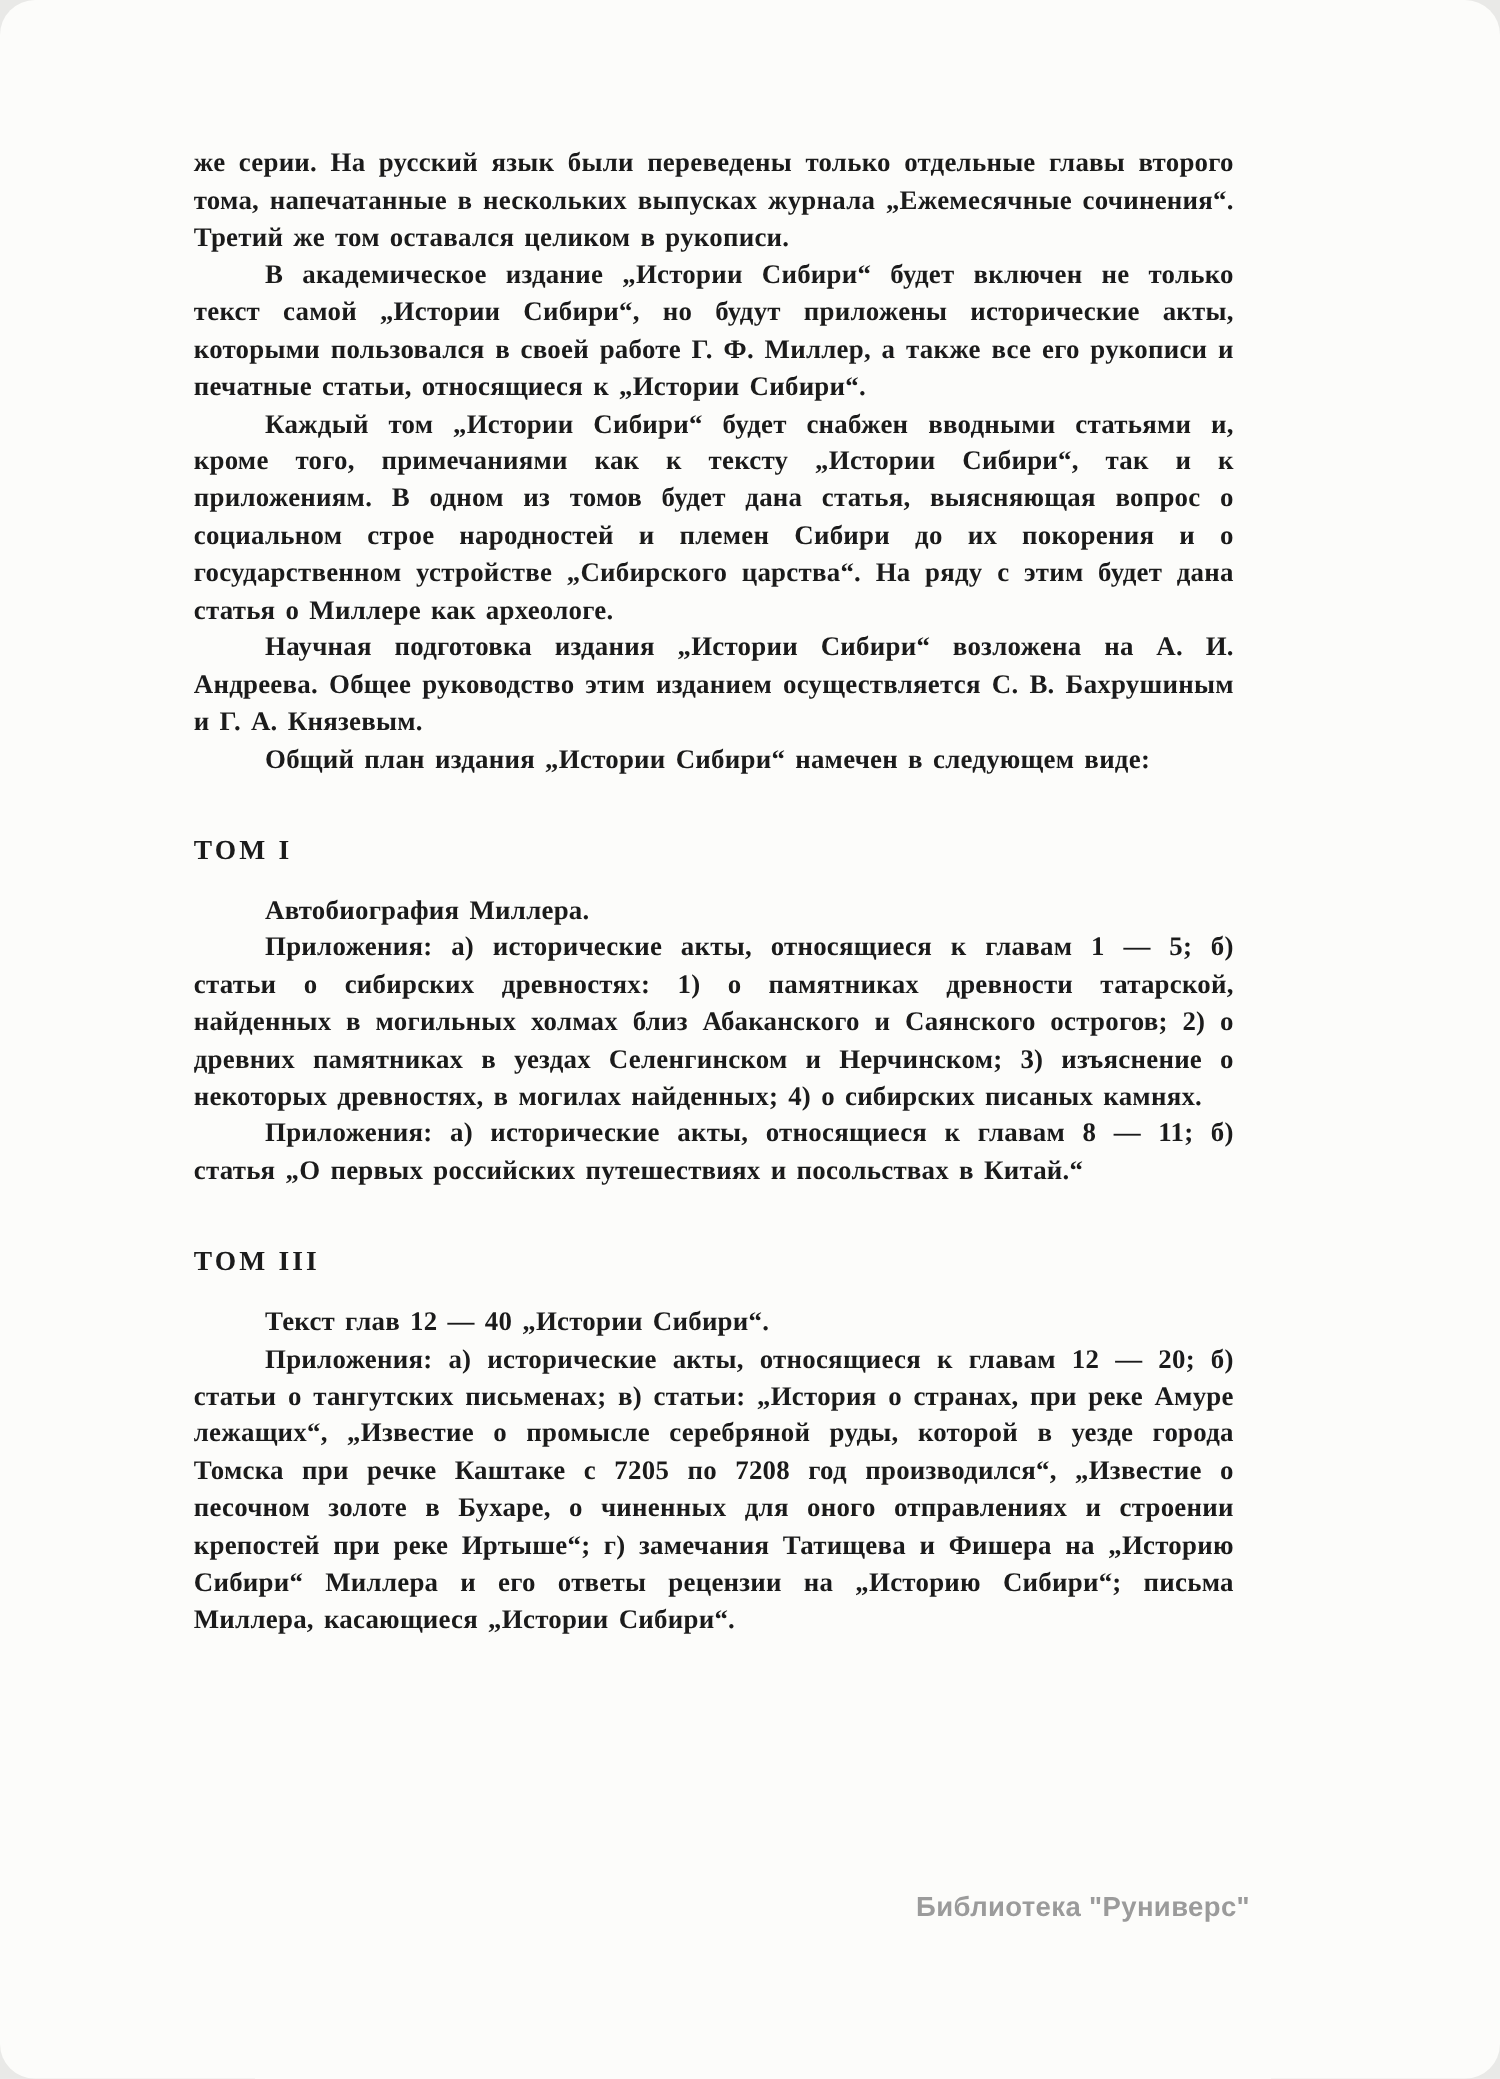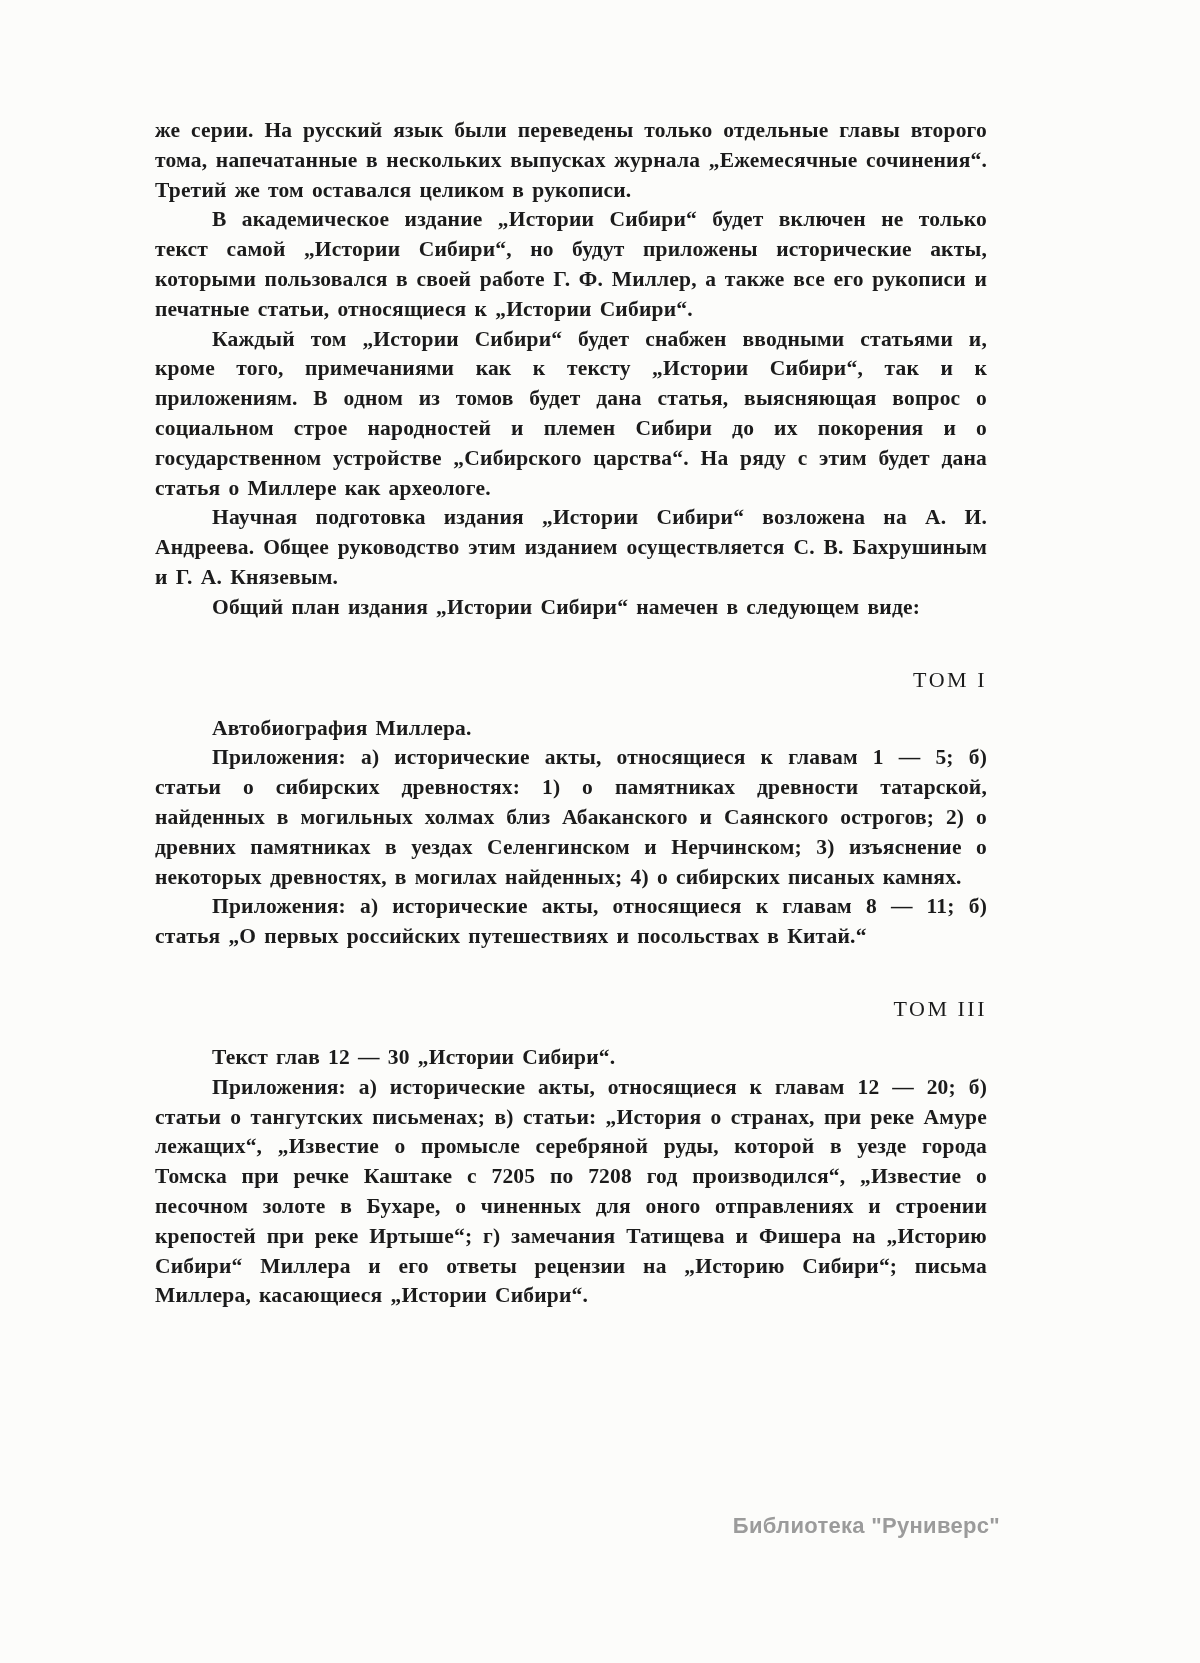--- a/index.html
+++ b/index.html
@@ -9,20 +9,21 @@
   }
   .page {
     position: relative;
     width: 1200px;
     height: 1663px;
     margin: 0 auto;
     background: #fcfcfa;
     overflow: hidden;
     font-family: "Liberation Serif", "DejaVu Serif", serif;
     color: #1b1b1b;
+    border-radius: 28px;
   }
   .text-block {
     position: absolute;
     top: 116px;
     left: 155px;
     width: 832px;
   }
   .para {
     margin: 0;
     font-size: 21.5px;
@@ -32,22 +33,22 @@
     word-spacing: 2.5px;
     letter-spacing: 0.2px;
   }
   .para.indent {
     text-indent: 57px;
   }
   .vol-heading {
     margin: 42px 0 20px 0;
     font-size: 22px;
     line-height: 29px;
-    font-weight: 400;
-    text-align: right;
+    font-weight: 700;
+    text-align: left;
     letter-spacing: 2.5px;
   }
   .footer-watermark {
     position: absolute;
     right: 200px;
     bottom: 124px;
     font-family: "Liberation Sans", "DejaVu Sans", sans-serif;
     font-size: 22px;
     font-weight: 700;
     color: #9b9b9b;
@@ -66,19 +67,19 @@
     <p class="para indent">Научная подготовка издания „Истории Сибири“ возложена на А. И. Андреева. Общее руководство этим изданием осуществляется С. В. Бахрушиным и Г. А. Князевым.</p>
     <p class="para indent">Общий план издания „Истории Сибири“ намечен в следующем виде:</p>
 
     <h2 class="vol-heading">ТОМ I</h2>
     <p class="para indent">Автобиография Миллера.</p>
     <p class="para indent">Приложения: а) исторические акты, относящиеся к главам 1 — 5; б) статьи о сибирских древностях: 1) о памятниках древности татарской, найденных в могильных холмах близ Абаканского и Саянского острогов; 2) о древних памятниках в уездах Селенгинском и Нерчинском; 3) изъяснение о некоторых древностях, в могилах найденных; 4) о сибирских писаных камнях.</p>
 
     <p class="para indent">Приложения: а) исторические акты, относящиеся к главам 8 — 11; б) статья „О первых российских путешествиях и посольствах в Китай.“</p>
 
     <h2 class="vol-heading">ТОМ III</h2>
-    <p class="para indent">Текст глав 12 — 30 „Истории Сибири“.</p>
+    <p class="para indent">Текст глав 12 — 40 „Истории Сибири“.</p>
     <p class="para indent">Приложения: а) исторические акты, относящиеся к главам 12 — 20; б) статьи о тангутских письменах; в) статьи: „История о странах, при реке Амуре лежащих“, „Известие о промысле серебряной руды, которой в уезде города Томска при речке Каштаке с 7205 по 7208 год производился“, „Известие о песочном золоте в Бухаре, о чиненных для оного отправлениях и строении крепостей при реке Иртыше“; г) замечания Татищева и Фишера на „Историю Сибири“ Миллера и его ответы рецензии на „Историю Сибири“; письма Миллера, касающиеся „Истории Сибири“.</p>
 
   </div>
 
   <div class="footer-watermark">Библиотека "Руниверс"</div>
 </div>
 
 </body></html>

